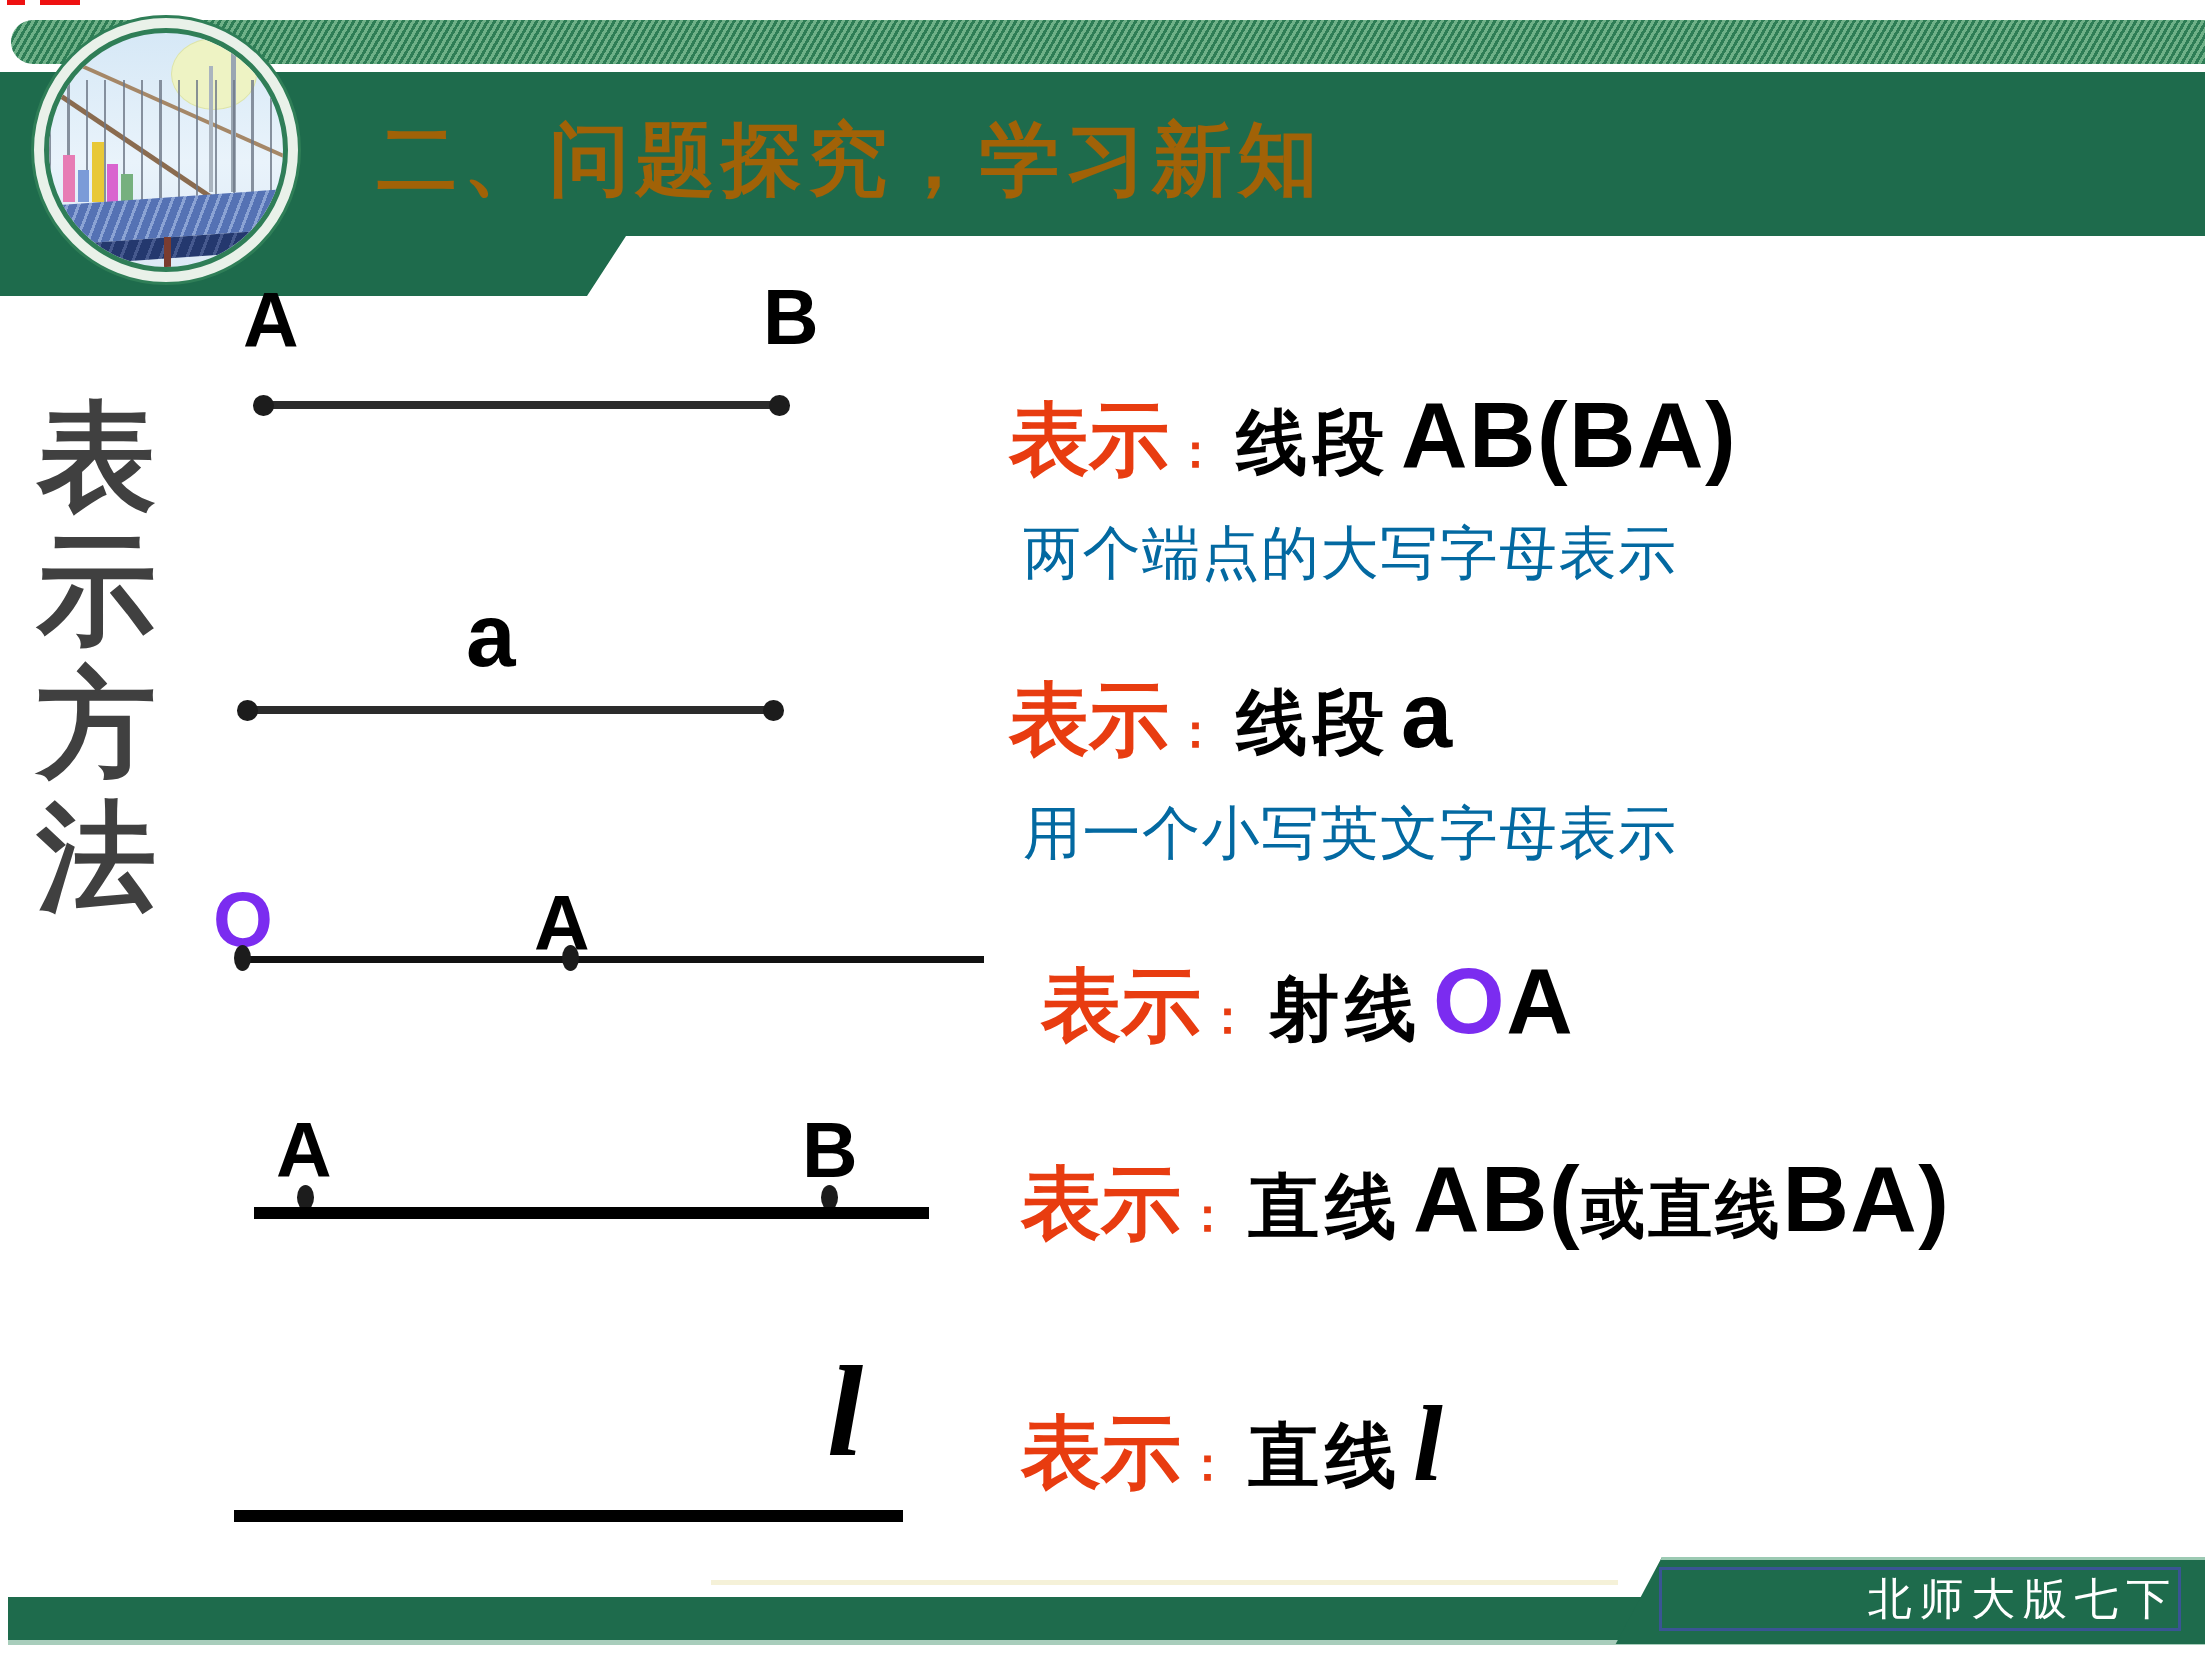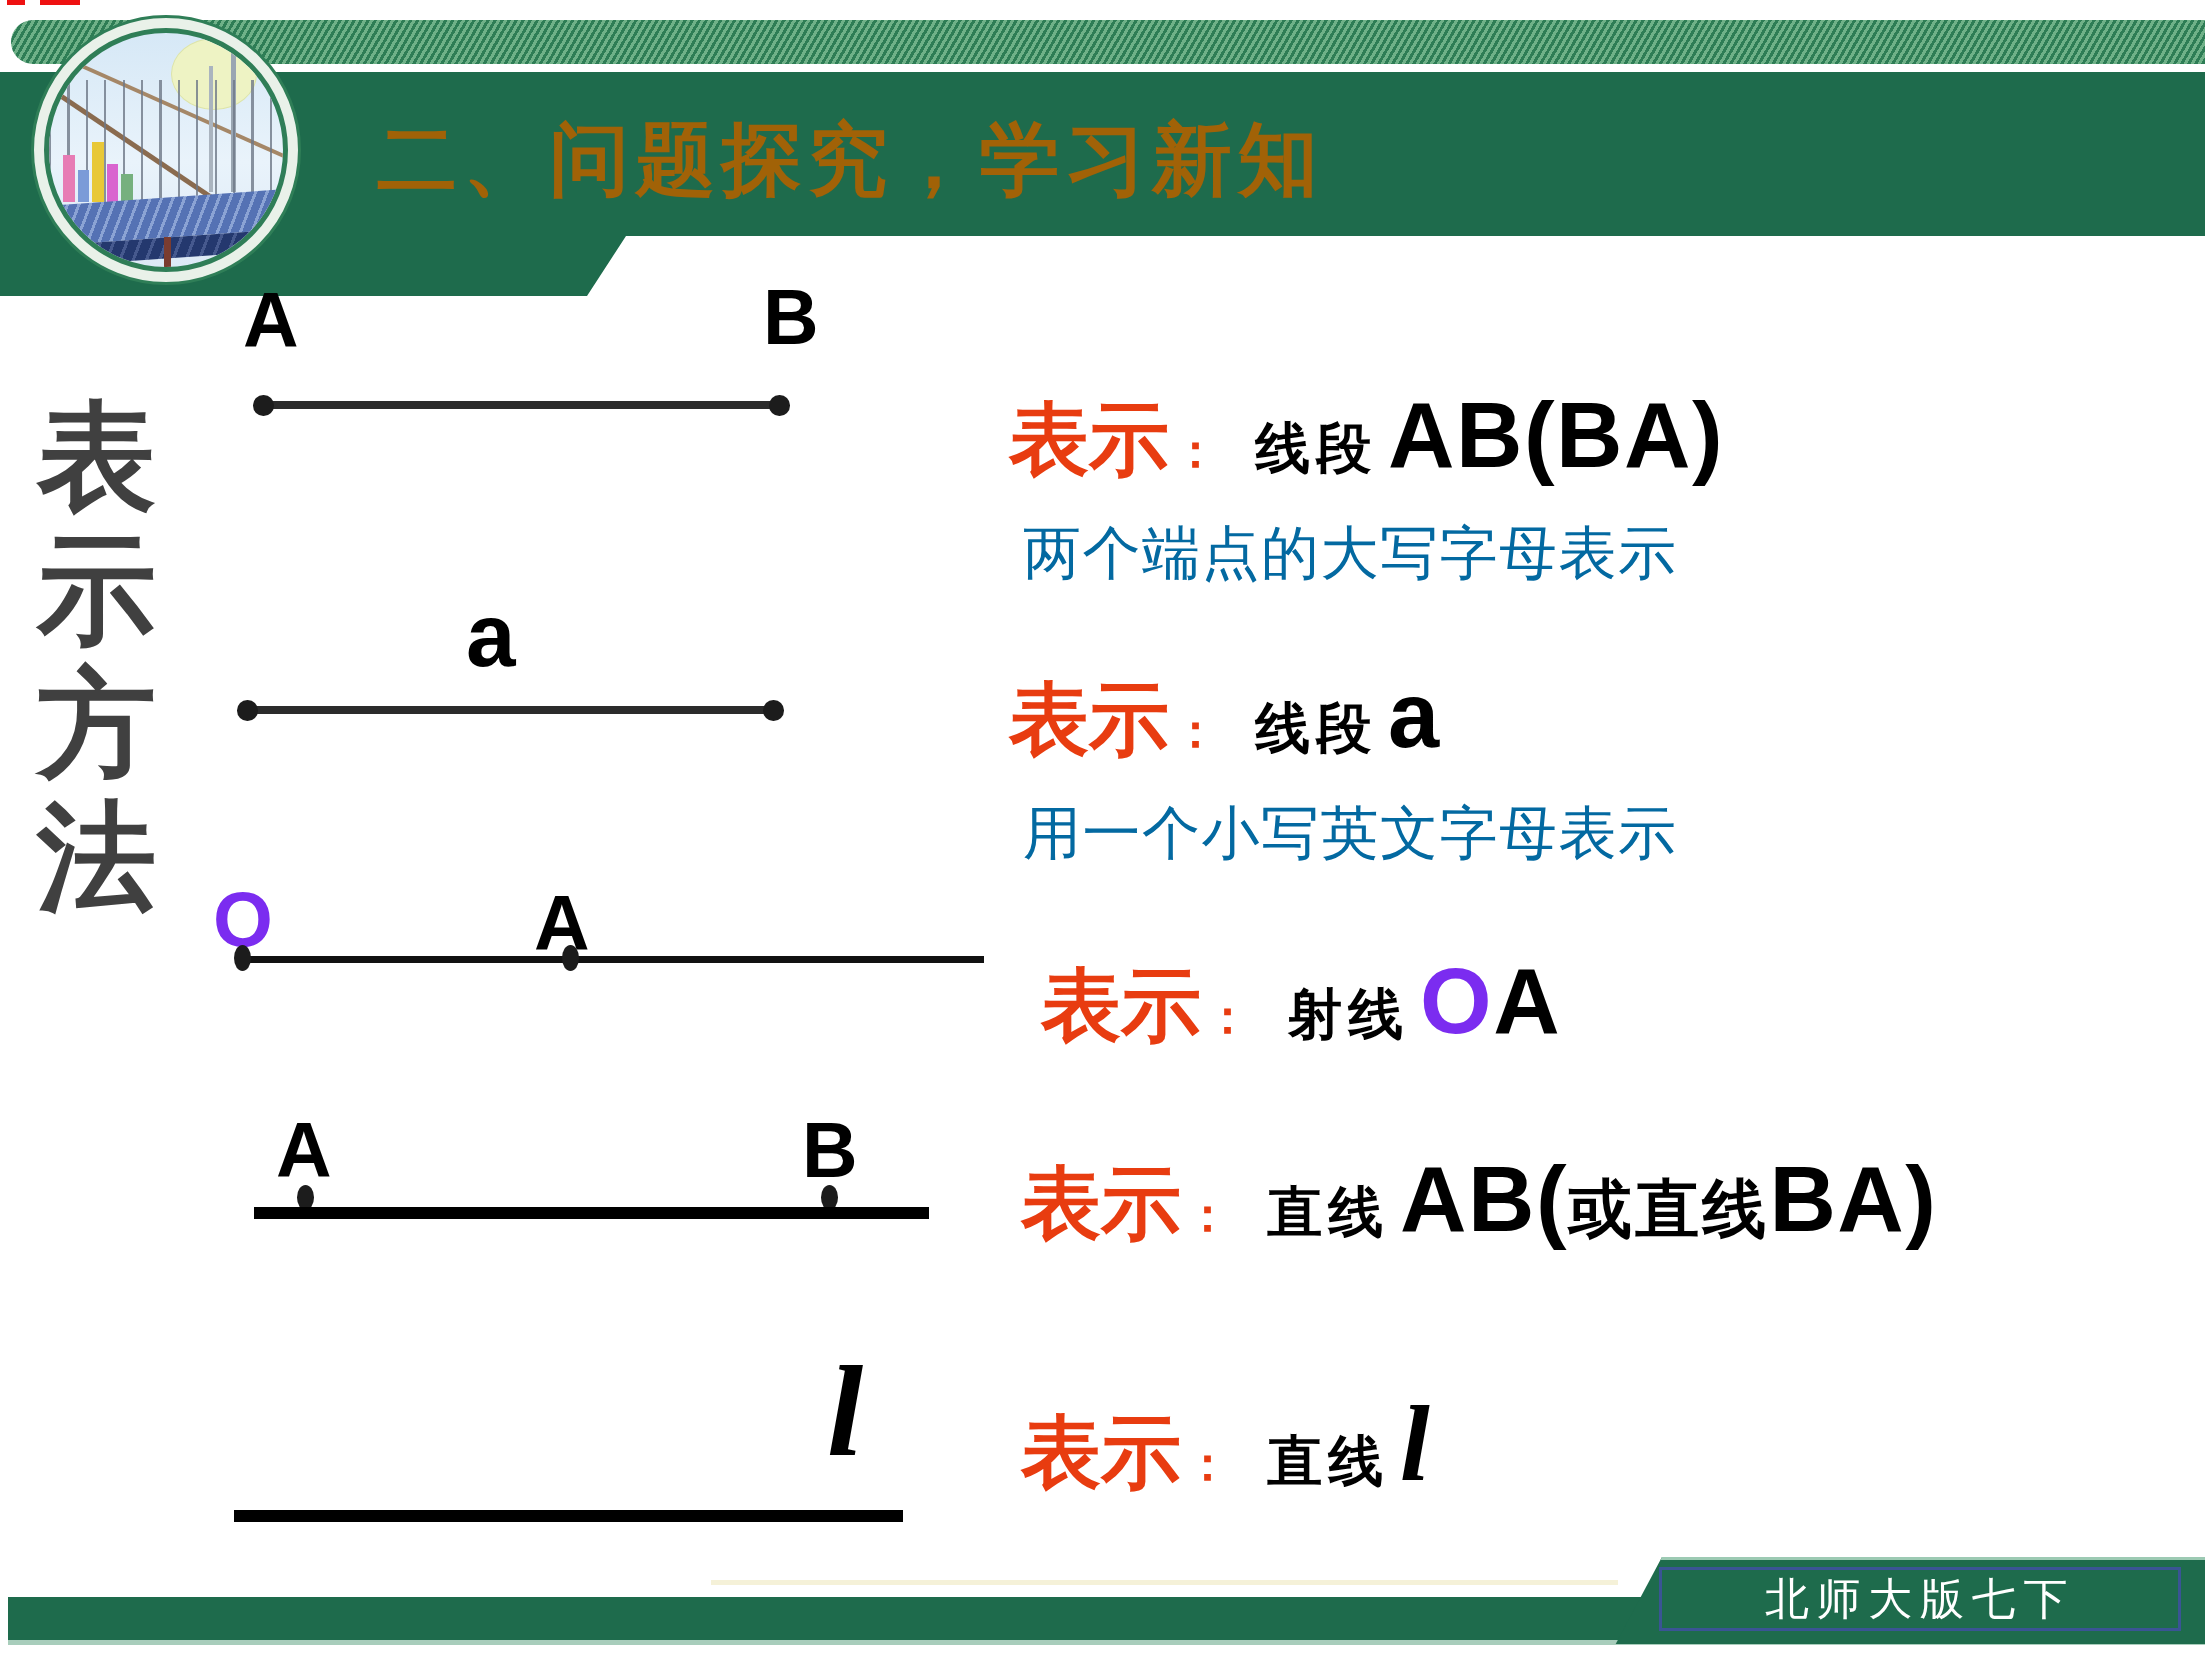--- a/index.html
+++ b/index.html
@@ -85,21 +85,21 @@
   .dot4a { left:297px;  top:1185px; width:17px; height:24.5px; }
   .dot4b { left:821px; top:1185px; width:17px; height:24.5px; }
   .seg4  { left:254px; top:1207px; width:675px; height:12.3px; background:#000; }
   .lab-l5 { left:827px; top:1346px; font-family:"Liberation Serif", serif;
             font-style:italic; font-size:130px; }
   .seg5  { left:234px; top:1510px; width:669px; height:11.5px; background:#000; }
   
   .rline { position:absolute; display:flex; align-items:baseline; white-space:nowrap; color:#000; }
   .rp { color:var(--red); font-family:"Liberation Serif", serif; font-weight:bold; font-size:80px; }
   .rc { color:var(--red); font-family:"Liberation Serif", serif; font-weight:bold; font-size:47px; padding:0 3.1px; }
-  .rt { font-family:"Liberation Serif", serif; font-weight:bold; font-size:55px; letter-spacing:6.1px; margin-left:33px; margin-right:10.7px; }
+  .rt { font-family:"Liberation Serif", serif; font-weight:bold; font-size:71px; letter-spacing:6.1px; margin-left:14px; margin-right:10.7px; }
   .rb { font-weight:bold; font-size:92px; letter-spacing:1.5px; }
   .rs { font-family:"Liberation Serif", serif; font-weight:bold; font-size:64px; letter-spacing:3.1px; }
   .rb.o  { color:var(--purple); }
   .rb.lit { font-family:"Liberation Serif", serif; font-style:italic; font-size:107px; }
   .rline1 { left:1009px; top:383px; }
   .rline2 { left:1009px; top:663px; }
   .rline3 { left:1041px; top:949px; }
   .rline4 { left:1021px; top:1147px; }
   .rline5 { left:1021px; top:1383px; }
   .note { position:absolute; font-family:"Liberation Serif", serif; font-size:58px;
@@ -109,21 +109,21 @@
   .note4 { left:1032px; top:1265px; }
   
   .foot-line { position:absolute; left:711px; top:1580px; width:907px; height:5.4px; background:#f5f1d8; }
   .foot-bar  { position:absolute; left:7.7px; top:1597px; width:2198px; height:44px; background:var(--green); }
   .foot-edge { position:absolute; left:7.7px; top:1640px; width:2198px; height:4.6px; background:#a8cdbb; }
   .foot-block { position:absolute; left:1608px; top:1557px; width:597px; height:87px;
     background:var(--green); border-top:3.1px solid #9ccab3; box-sizing:border-box;
     clip-path:polygon(54px 0,597px 0,597px 87px,7.7px 87px); }
   .foot-box { position:absolute; left:1659px; top:1567px; width:522px; height:64px;
     border:3.1px solid var(--navy); box-sizing:border-box;
-    display:flex; align-items:center; justify-content:center; }
+    display:flex; align-items:center; justify-content:flex-end; }
   .foot-text { color:#fff; font-family:"Liberation Serif", serif; font-size:44px; letter-spacing:7.7px; }
 </style>
 </head>
 <body>
 
 <div class="stage">
 
   <div class="top-dash dash1"></div>
   <div class="top-dash dash2"></div>
   <div class="hatch-band"></div>

